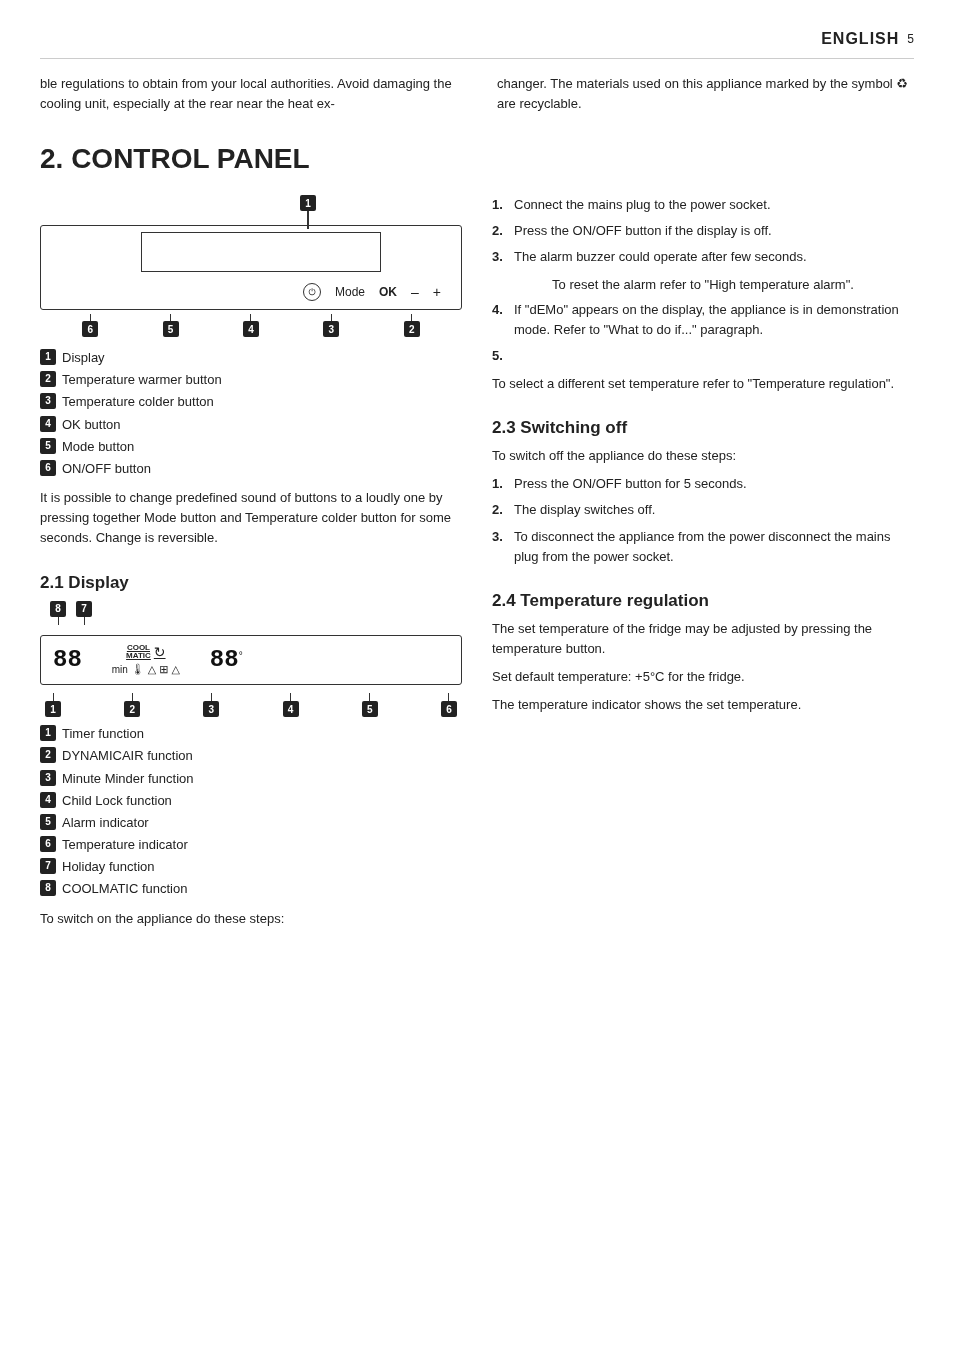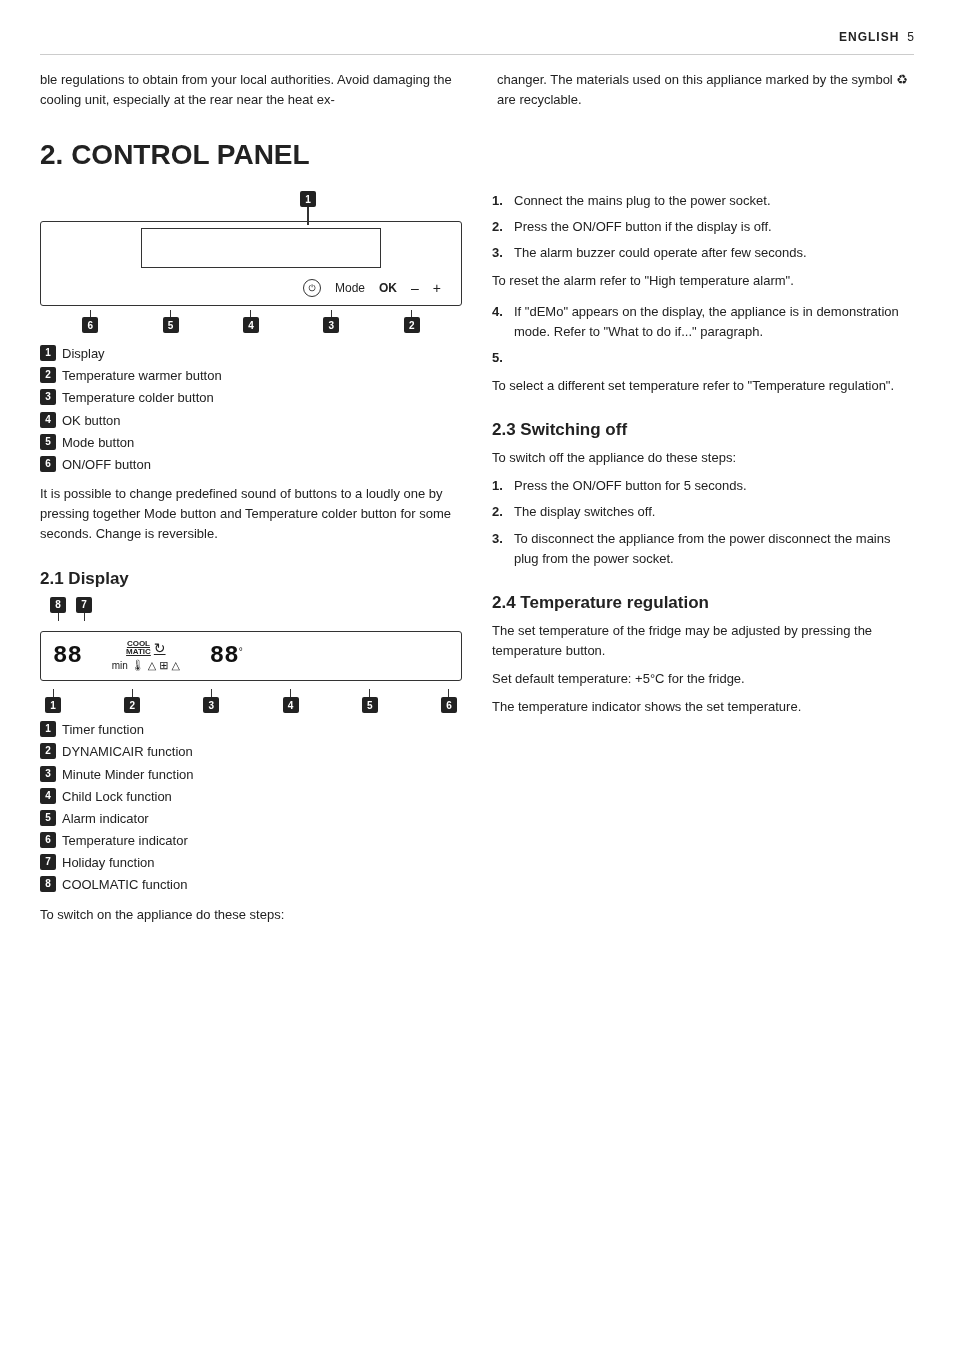--- a/index.html
+++ b/index.html
@@ -21,21 +21,21 @@
     }
     .header-bar {
       display: flex;
       justify-content: flex-end;
       align-items: center;
       padding-bottom: 10px;
       border-bottom: 1px solid #ccc;
       margin-bottom: 15px;
     }
     .header-lang {
-      font-size: 12px;
+      font-size: 16px;
       font-weight: bold;
       letter-spacing: 1px;
       color: #222;
     }
     .intro-text {
       font-size: 13px;
       line-height: 1.5;
       display: flex;
       gap: 40px;
       margin-bottom: 30px;
@@ -457,21 +457,21 @@
         <li>
           <span class="ol-num">2.</span>
           <span>Press the ON/OFF button if the display is off.</span>
         </li>
         <li>
           <span class="ol-num">3.</span>
           <span>The alarm buzzer could operate after few seconds.</span>
         </li>
       </ol>
 
-      <p class="body-text" style="margin-bottom:10px; margin-left:0;">To reset the alarm refer to "High temperature alarm".</p>
+      <p class="body-text" style="margin-bottom:4px; margin-left:0;text-align:center;">To reset the alarm refer to "High temperature alarm".</p>
 
       <ol class="ol-list" start="4">
         <li>
           <span class="ol-num">4.</span>
           <span>If "dEMo" appears on the display, the appliance is in demonstration mode. Refer to "What to do if..." paragraph.</span>
         </li>
         <li>
           <span class="ol-num">5.</span>
         </li>
       </ol>

